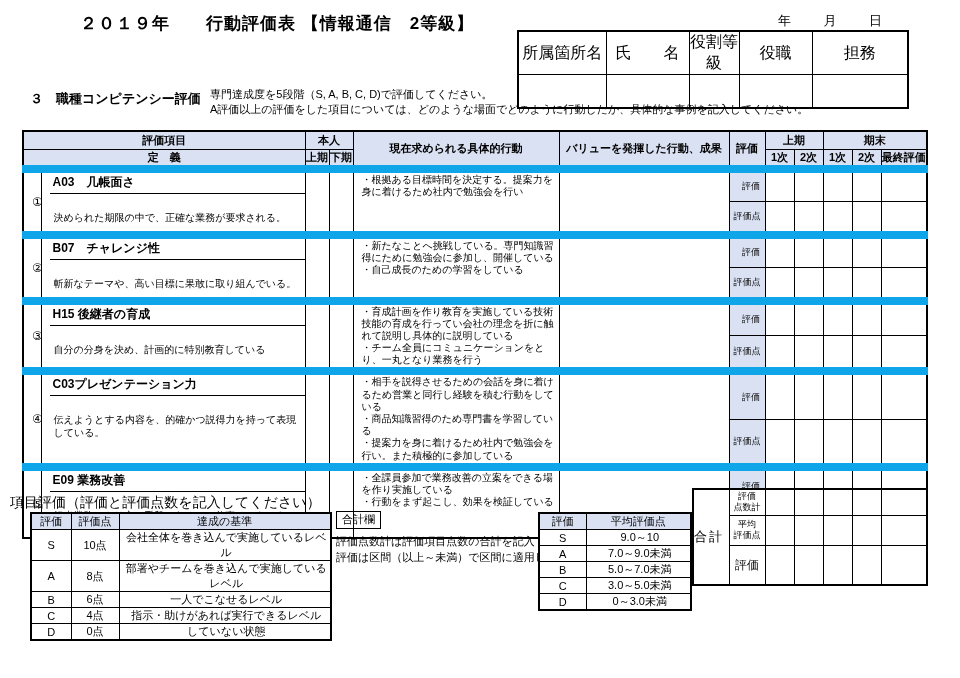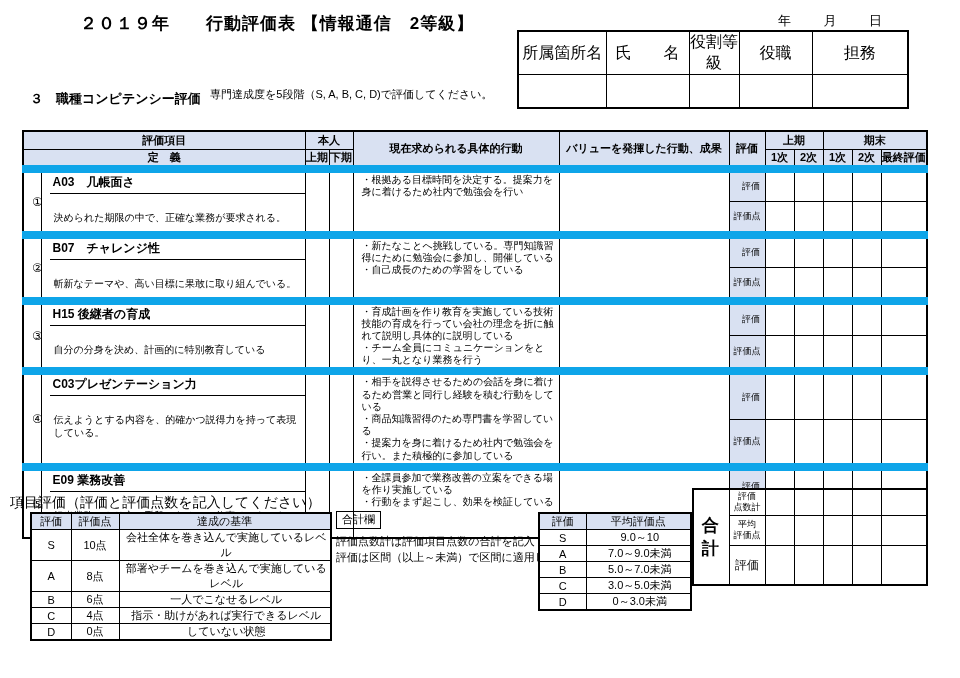--- a/index.html
+++ b/index.html
@@ -71,22 +71,22 @@
   }
   table.main tr.sub { height: 33px; }
 
   
   table.total {
     left: 692px; top: 488px; width: 234px;
     border: 2px solid #000;
   }
   table.total td { border: 1px solid #000; background: #fff; }
   td.total-label {
-    background: #d9e1f2; font-size: 17px; font-weight: bold;
-    text-align: center; letter-spacing: 2px;
+    background: #d9e1f2; font-size: 13px; font-weight: normal;
+    letter-spacing: 2px;
   }
   td.total-sub {
     background: #d9e1f2; font-size: 9px; text-align: center;
     white-space: pre-line; line-height: 1.2;
   }
   td.total-sub.big { font-size: 12px; }
   tr.t-r1 { height: 26px; } tr.t-r2 { height: 30px; margin-top: 7px; } tr.t-r3 { height: 40px; }
 
   
   .legend-caption { left: 10px; top: 494px; font-size: 14px; }
@@ -141,20 +141,21 @@
     <td></td>
     <td></td>
     <td></td>
   </tr>
 </tbody>
   </table>
 
 <div class="abs section-heading">３　職種コンピテンシー評価</div>
 <div class="abs instructions">
   <div>専門達成度を5段階（S, A, B, C, D)で評価してください。</div>
+  <div>A評価以上の評価をした項目については、どのような場面でどのように行動したか、具体的な事例を記入してください。</div>
 </div>
 
 <table class="abs main">
   <colgroup>
     <col style="width:18px">
       <col style="width:264px">
       <col style="width:24px">
       <col style="width:24px">
     <col style="width:206px">
       <col style="width:170px">

